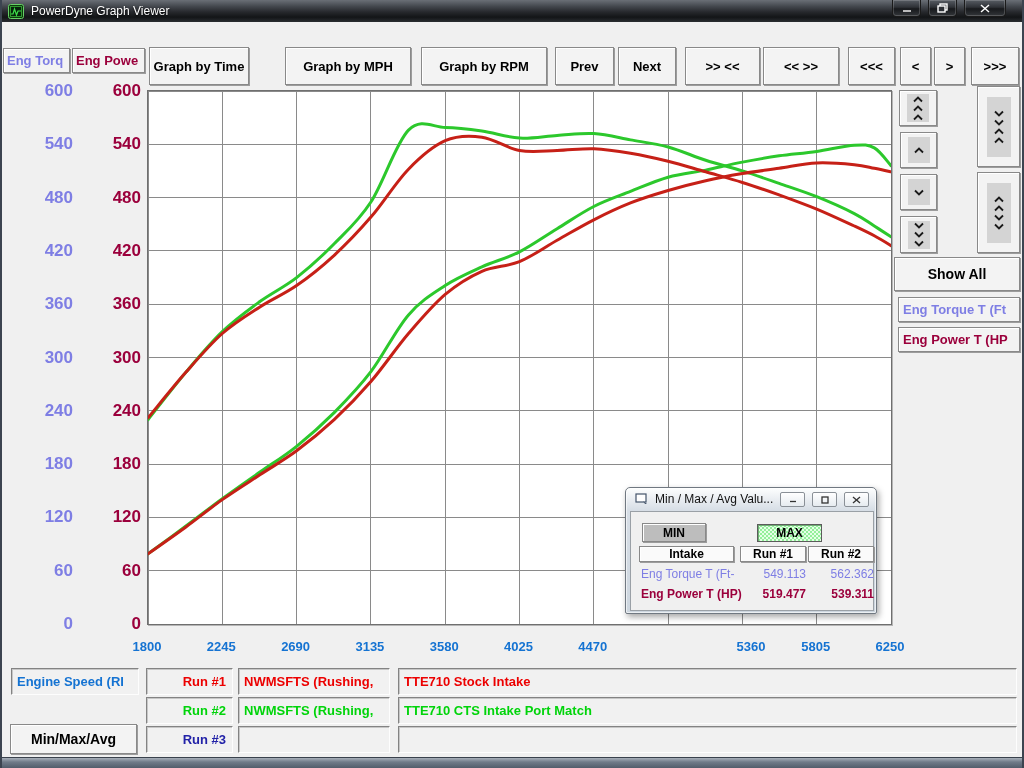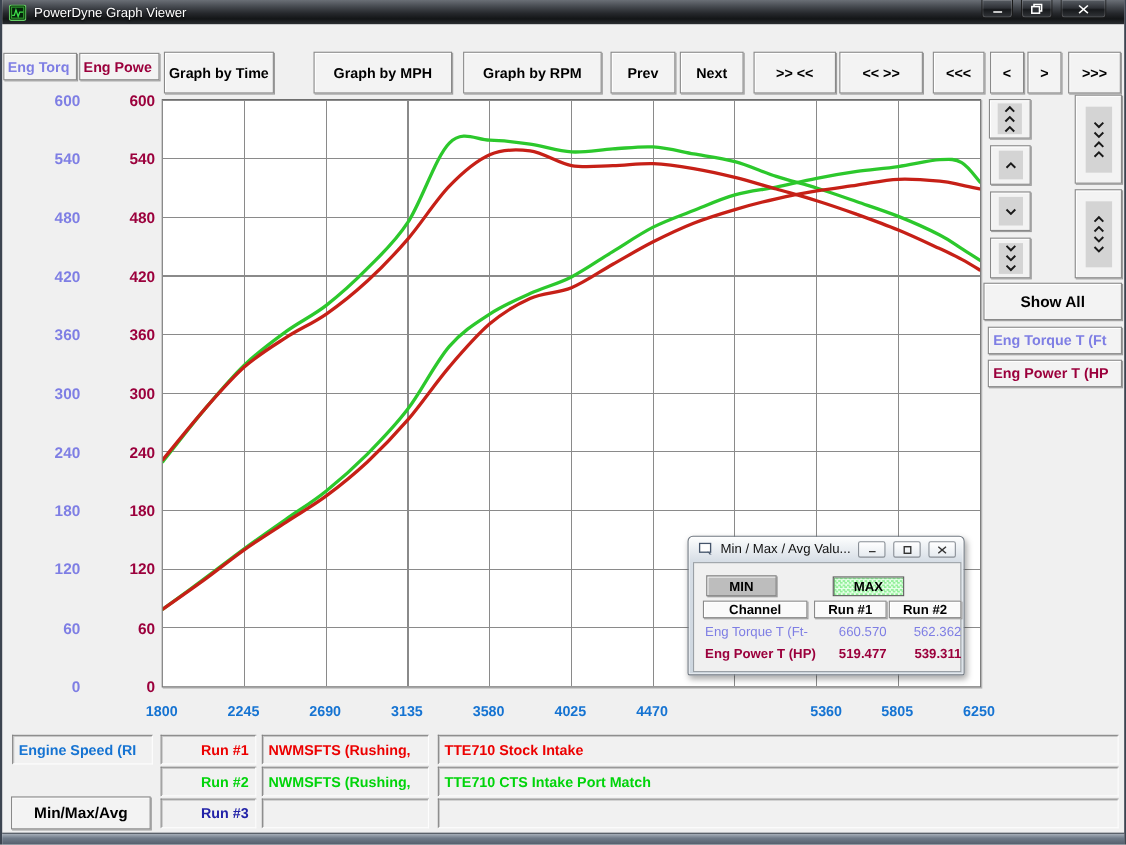--- a/index.html
+++ b/index.html
@@ -41,21 +41,21 @@
   .chev { display:block; }
   .chev path { stroke:#1a1a1a; fill:none; stroke-width:1.8; }
 
   
   .plot-wrap { position:absolute; left:145px; top:90px; width:745px; height:535px;
     background:#fff; border:1px solid #6f6f6f; box-shadow:1px 1px 0 #b5b5b5; }
   .plot-wrap svg { position:absolute; left:0; top:0; }
 
   .tick-col { position:absolute; top:90px; height:535px; }
   .tick-col .ytick { position:absolute; right:0; width:100%; text-align:right;
-    font-size:14px; font-weight:bold; line-height:14px; }
+    font-size:17px; font-weight:bold; line-height:14px; }
   .xtick-row { position:absolute; left:145px; top:639px; width:745px; height:18px;padding-left:25px; }
   .xtick-row .xtick { position:absolute; transform:translateX(-50%); font-size:13px; font-weight:bold; }
 
   
   .lg-label { justify-content:flex-start; padding-left:5px; }
   .lg-right { justify-content:flex-end; padding-right:6px; }
 
   
   .mm-win { position:absolute; left:623px; top:487px; width:252px; height:127px;
     background:linear-gradient(180deg,#fdfefe,#d7dee6 22px,#cdd6df);
@@ -316,26 +316,26 @@
             </svg>
         </div>
       </div>
     </div>
     <div class="mm-body">
       <div class="btn" style="left:11px; top:11px; width:64px; height:19px; font-size:12px; background:#bdbdbd;">MIN</div>
       <div class="btn" style="left:126px; top:12px; width:65px; height:18px; font-size:12px;
                 background-image:repeating-conic-gradient(#93ef9a 0 25%, #e4ffe6 0 50%); background-size:4px 4px;
                 border-color:#5b5b5b; box-shadow:inset 1px 1px 0 #6fae74;">MAX</div>
 
-      <div class="btn" style="left:8px;  top:34px; width:95px; height:16px; font-size:12px; background:#fafafa;">Channel</div>
+      <div class="btn" style="left:8px;  top:34px; width:95px; height:16px; font-size:12px; background:#fafafa;">Intake</div>
       <div class="btn" style="left:109px; top:34px; width:66px; height:16px; font-size:12px; background:#fafafa;">Run #1</div>
       <div class="btn" style="left:177px; top:34px; width:66px; height:16px; font-size:12px; background:#fafafa;">Run #2</div>
 
       <span class="mm-row-label" style="left:10px; top:55px; color:var(--purple);">Eng Torque T (Ft-</span>
-      <span class="mm-val" style="left:105px; top:55px; width:70px; color:var(--purple);">660.570</span>
+      <span class="mm-val" style="left:105px; top:55px; width:70px; color:var(--purple);">549.113</span>
       <span class="mm-val" style="left:173px; top:55px; width:70px; color:var(--purple);">562.362</span>
 
       <span class="mm-row-label" style="left:10px; top:75px; font-weight:bold; color:var(--maroon);">Eng Power T (HP)</span>
       <span class="mm-val" style="left:105px; top:75px; width:70px; font-weight:bold; color:var(--maroon);">519.477</span>
       <span class="mm-val" style="left:173px; top:75px; width:70px; font-weight:bold; color:var(--maroon);">539.311</span>
     </div>
   </div>
 
   <div class="bottom-strip"></div>
 </div>

